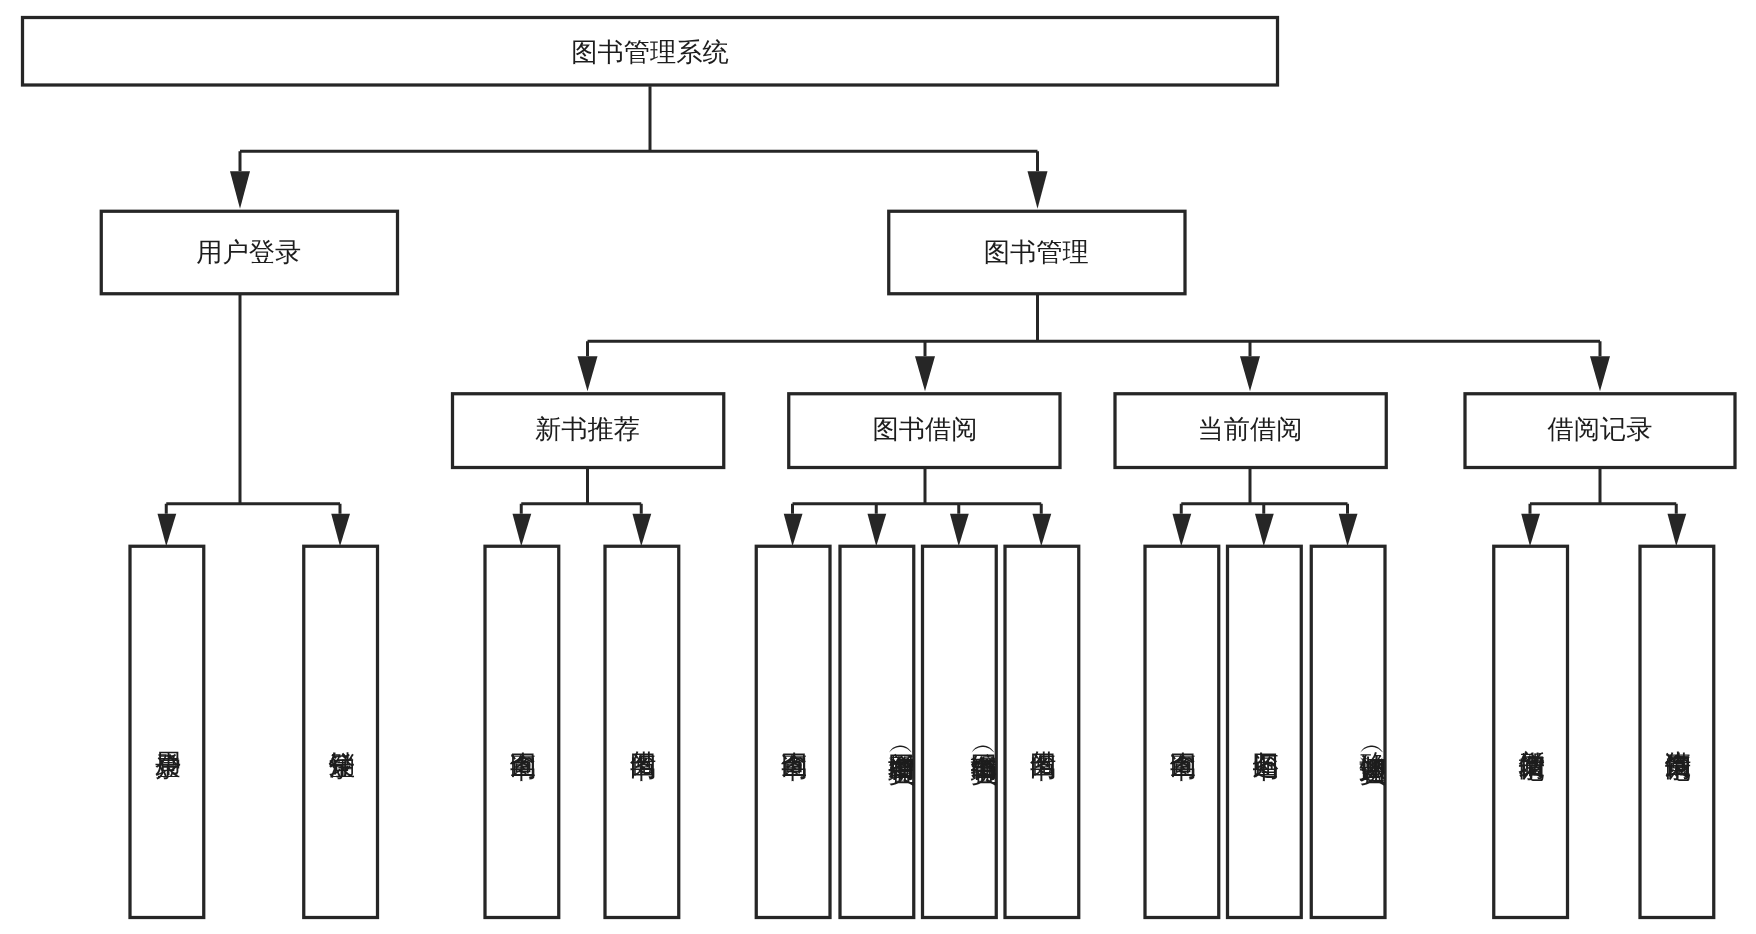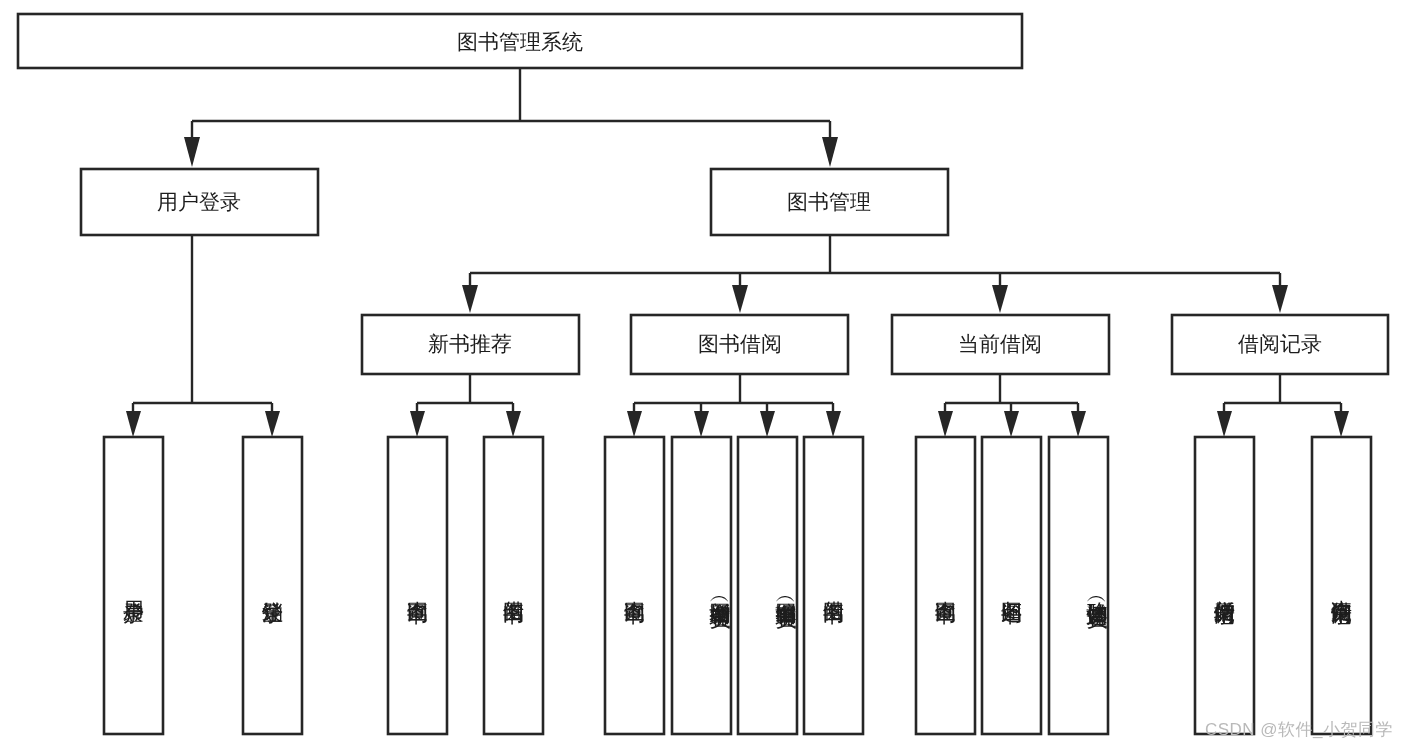--- a/index.html
+++ b/index.html
@@ -210,14 +210,13 @@
   <div class="vlabel" style="left:738px; top:437px; width:59px; height:297px; align-items:flex-start; padding-top:8px; box-sizing:border-box;">编辑图书（管理员）</div>
   <div class="vlabel" style="left:804px; top:437px; width:59px; height:297px;">借阅图书</div>
 
   <div class="vlabel" style="left:916px; top:437px; width:59px; height:297px;">查询图书</div>
   <div class="vlabel" style="left:982px; top:437px; width:59px; height:297px;">归还图书</div>
   <div class="vlabel" style="left:1049px; top:437px; width:59px; height:297px; align-items:flex-start; padding-top:8px; box-sizing:border-box;">确认归还（管理员）</div>
 
   <div class="vlabel" style="left:1195px; top:437px; width:59px; height:297px;">新增借阅记录</div>
   <div class="vlabel" style="left:1312px; top:437px; width:59px; height:297px;">查询借阅记录</div>
 
-  <div class="watermark">CSDN @软件_小贺同学</div>
 </div>
 
 </body></html>

